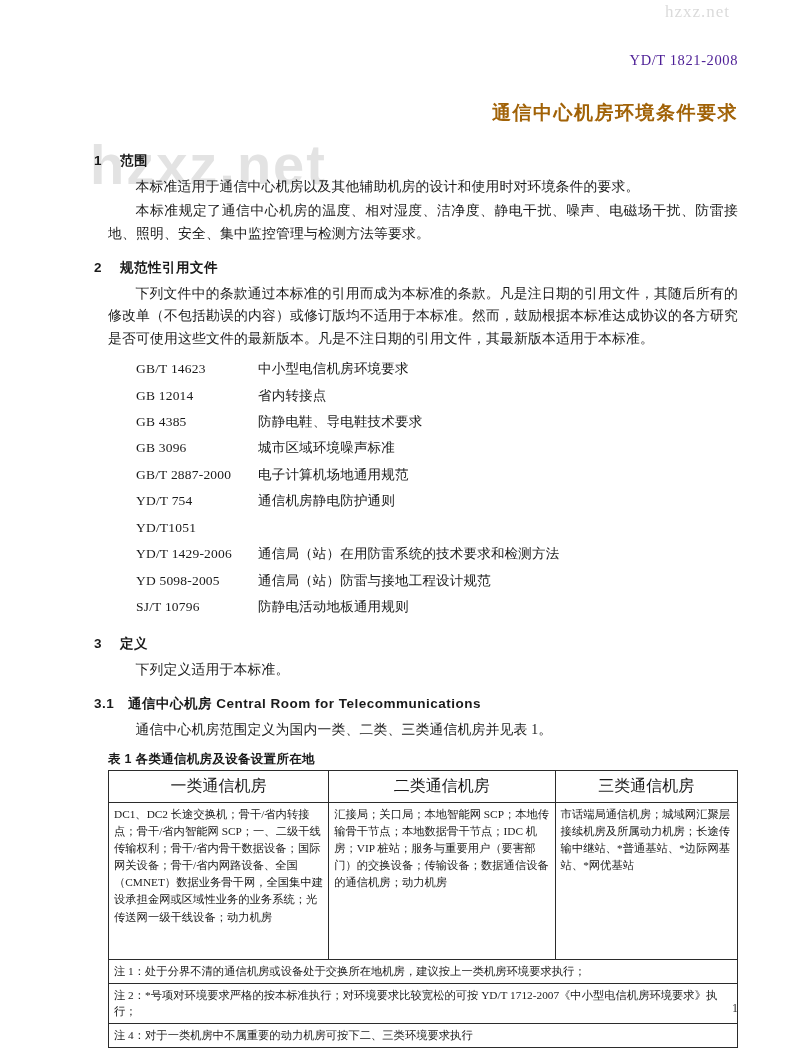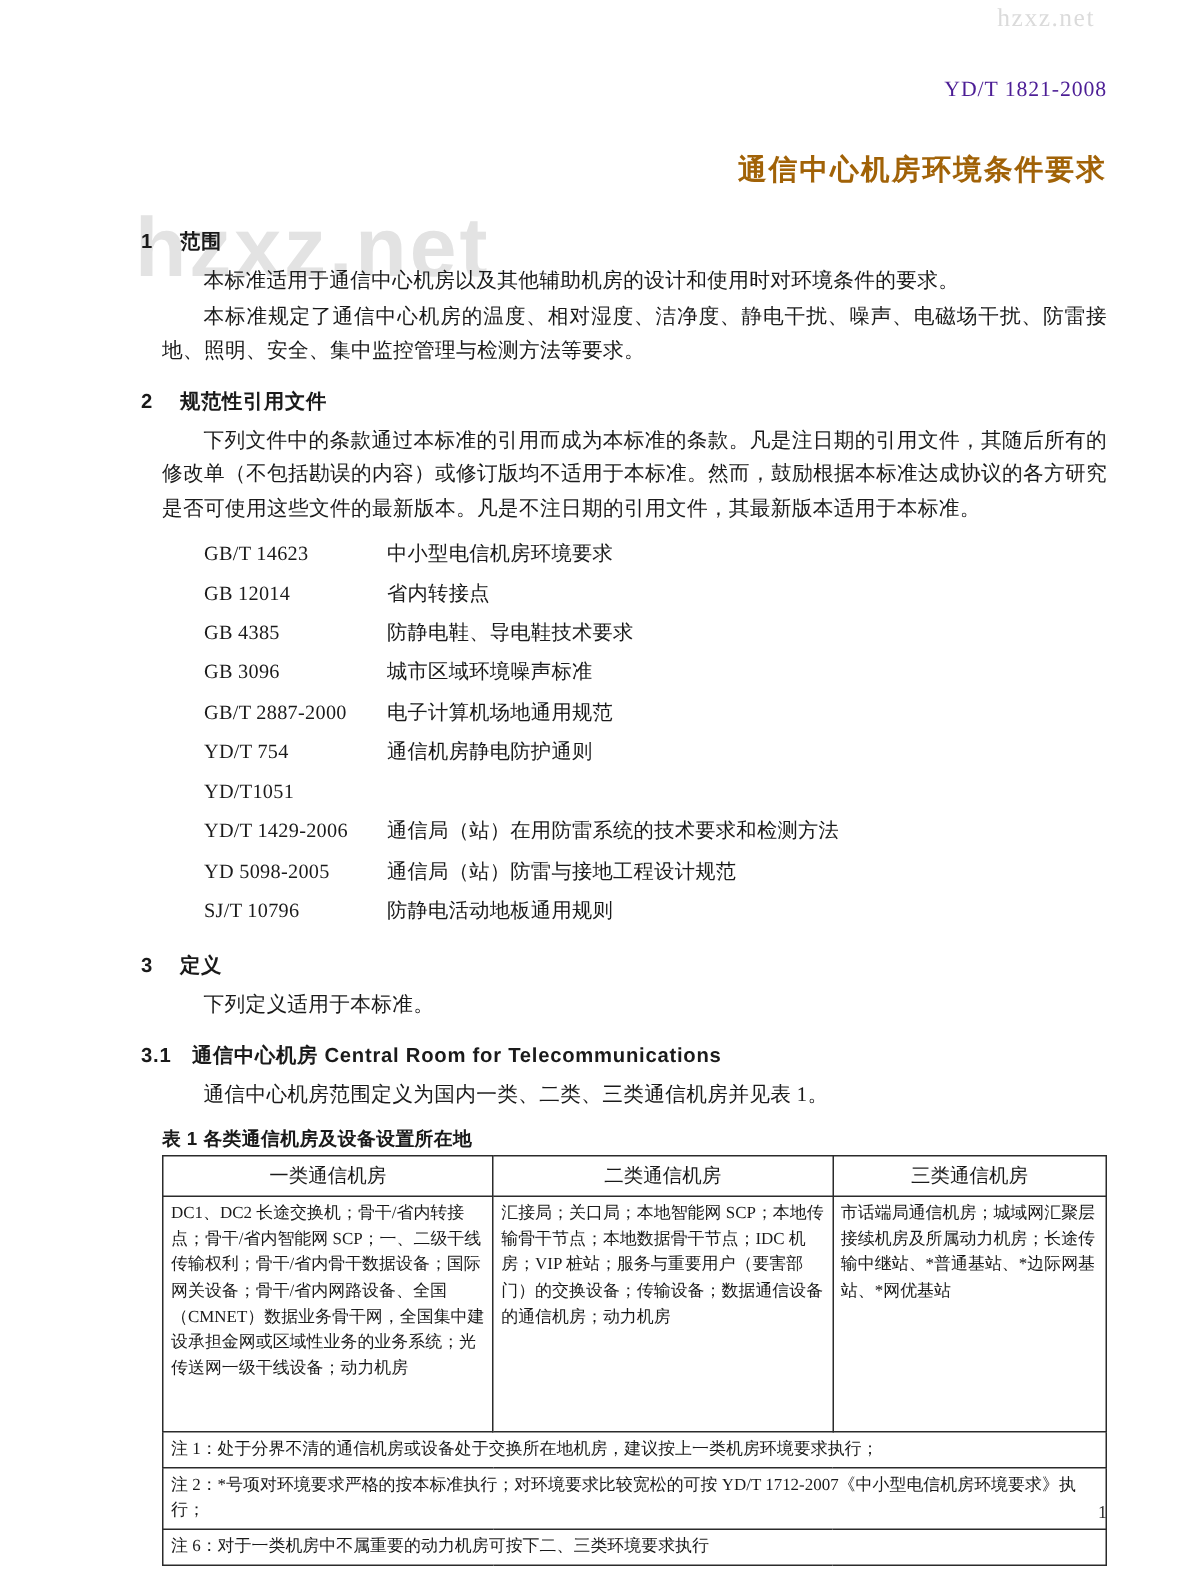--- a/index.html
+++ b/index.html
@@ -126,21 +126,21 @@
   table.maintbl td, table.maintbl th {
     border: 1px solid #2b2b2b;
     vertical-align: top;
     padding: 3px 5px;
     letter-spacing: 0;
   }
   table.maintbl th {
     text-align: center;
     font-weight: normal;
     padding: 3px 4px;
-    font-size: 13px;
+    font-size: 16px;
   }
   td.body-cell {
     height: 150px;
   }
   td.note {
     padding: 4px 6px;
     font-size: 11.3px;
     line-height: 1.5;
   }
   .page-num {
@@ -249,21 +249,21 @@
           <td class="body-cell">汇接局；关口局；本地智能网 SCP；本地传输骨干节点；本地数据骨干节点；IDC 机房；VIP 桩站；服务与重要用户（要害部门）的交换设备；传输设备；数据通信设备的通信机房；动力机房</td>
           <td class="body-cell">市话端局通信机房；城域网汇聚层接续机房及所属动力机房；长途传输中继站、*普通基站、*边际网基站、*网优基站</td>
         </tr>
         <tr>
           <td class="note" colspan="3">注 1：处于分界不清的通信机房或设备处于交换所在地机房，建议按上一类机房环境要求执行；</td>
         </tr>
         <tr>
           <td class="note" colspan="3">注 2：*号项对环境要求严格的按本标准执行；对环境要求比较宽松的可按 YD/T 1712-2007《中小型电信机房环境要求》执行；</td>
         </tr>
         <tr>
-          <td class="note" colspan="3">注 6：对于一类机房中不属重要的动力机房可按下二、三类环境要求执行</td>
+          <td class="note" colspan="3">注 4：对于一类机房中不属重要的动力机房可按下二、三类环境要求执行</td>
         </tr>
       </tbody>
     </table>
 
   </div>
 
   <div class="page-num">1</div>
 
 </div>
 

